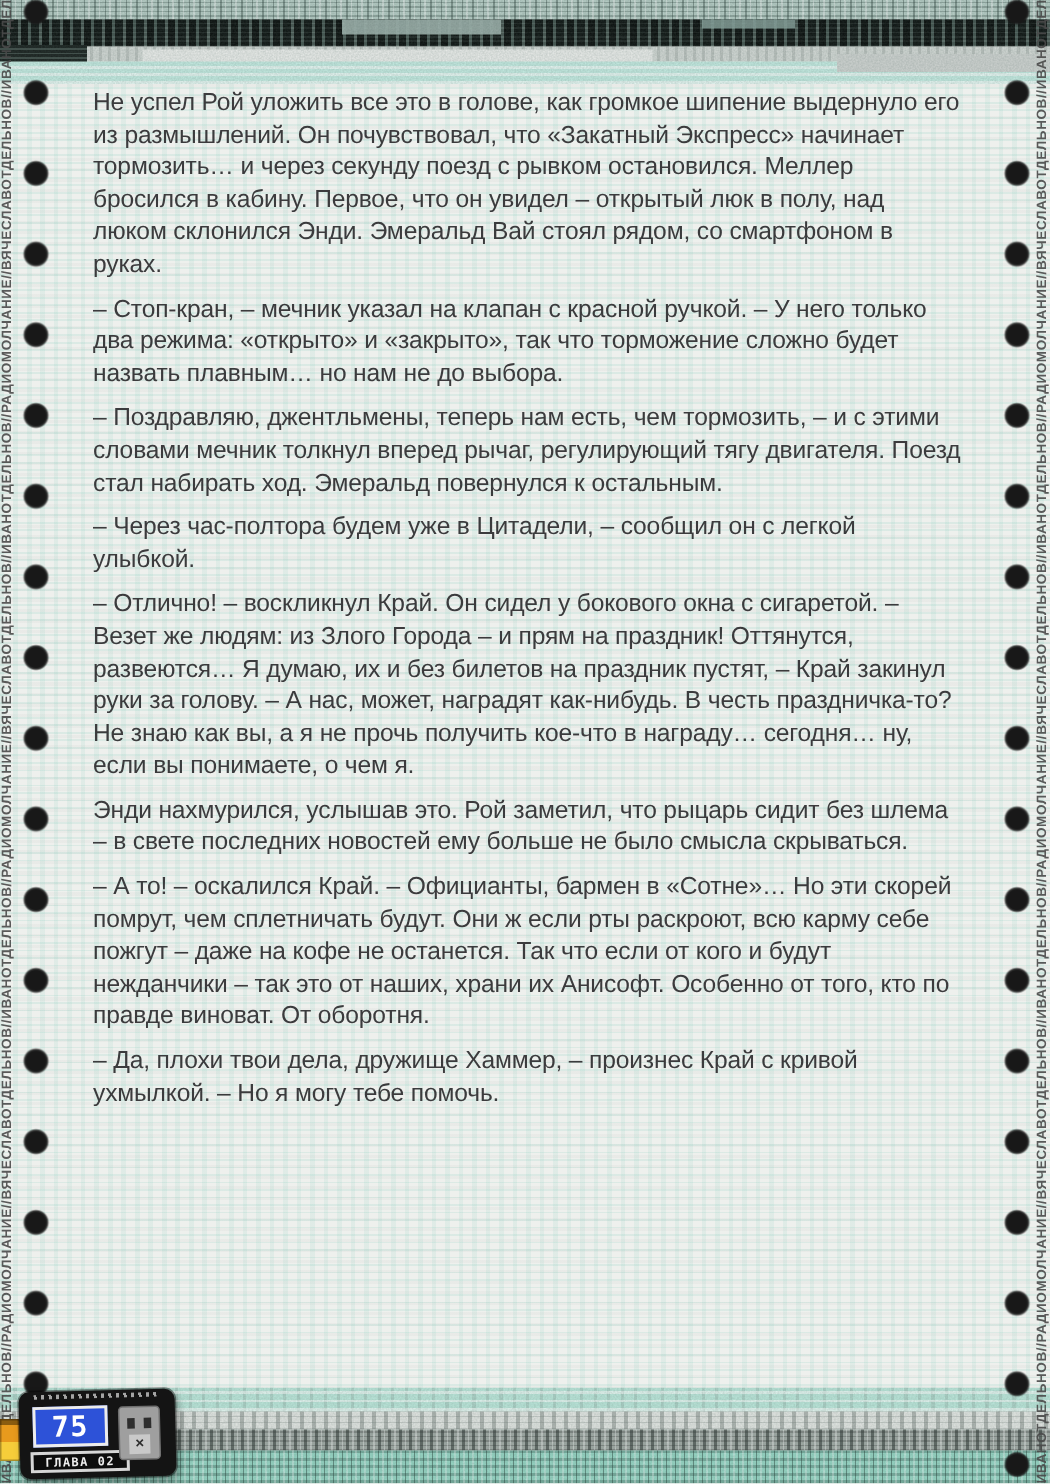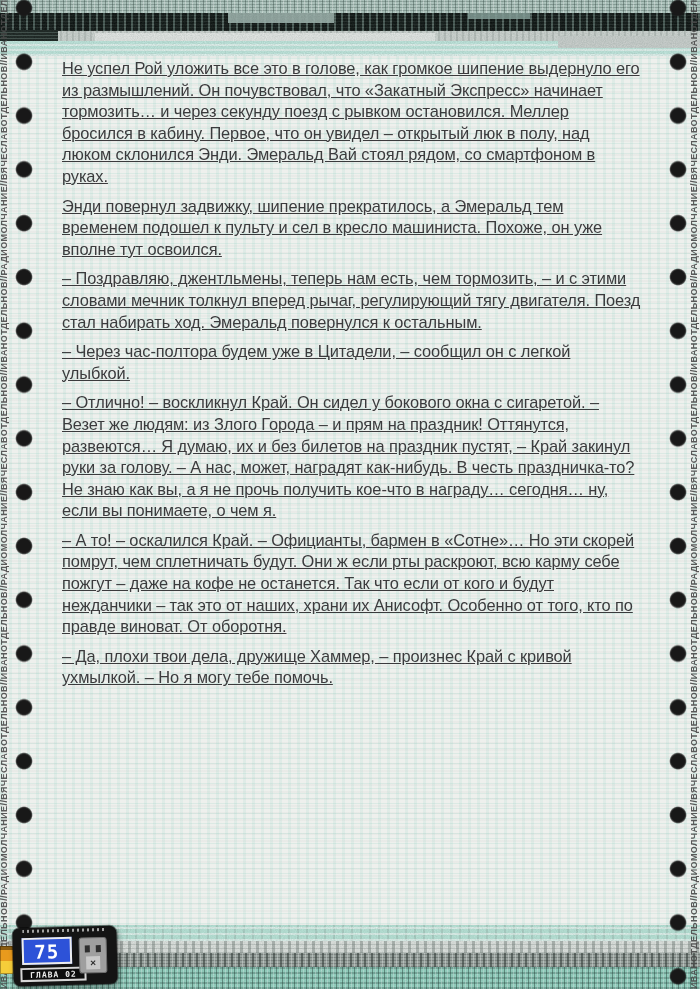--- a/index.html
+++ b/index.html
@@ -68,21 +68,21 @@
     position:absolute;top:-1px;height:990px;width:18px;z-index:30;
     background-image:radial-gradient(circle at 9px 9px, #181818 6.6px, rgba(24,24,24,.85) 7.6px, transparent 8.8px);
     background-size:18px 53.8px;background-repeat:repeat-y;
   }
   .dots-left{left:15px;}
   .dots-right{left:669px;}
 
   
   .page-text{
     position:absolute;left:62px;top:58px;width:580px;z-index:10;
-    color:#3b3b3d;font-size:16.4px;line-height:21.6px;letter-spacing:-0.1px;text-decoration:underline;
+    color:#3b3b3d;font-size:16.4px;line-height:21.6px;letter-spacing:-0.1px;
   }
   .page-text p{margin:0 0 8px 0;}
 
   
   .cart-tab{
     position:absolute;left:0;top:946px;width:14px;height:28px;z-index:39;
     background:linear-gradient(180deg,#8a5c10 0 15%,#e89a1d 15% 55%,#f6cd3a 55% 100%);
     border-radius:0 2px 2px 0;box-shadow:inset 0 0 0 1px rgba(0,0,0,.3);
   }
   .badge{
@@ -155,24 +155,25 @@
 </div>
 
 <div class="edge-text edge-left">ИВАНОТДЕЛЬНОВ//РАДИОМОЛЧАНИЕ//ВЯЧЕСЛАВОТДЕЛЬНОВ//ИВАНОТДЕЛЬНОВ//РАДИОМОЛЧАНИЕ//ВЯЧЕСЛАВОТДЕЛЬНОВ//ИВАНОТДЕЛЬНОВ//РАДИОМОЛЧАНИЕ//ВЯЧЕСЛАВОТДЕЛЬНОВ//ИВАНОТДЕЛЬНОВ//РАДИОМОЛЧАНИЕ//ВЯЧЕСЛАВОТДЕЛЬНОВ//ИВАНОТДЕЛЬНОВ//РАДИОМОЛЧАНИЕ//ВЯЧЕСЛАВОТДЕЛЬНОВ//</div>
 <div class="edge-text edge-right">ИВАНОТДЕЛЬНОВ//РАДИОМОЛЧАНИЕ//ВЯЧЕСЛАВОТДЕЛЬНОВ//ИВАНОТДЕЛЬНОВ//РАДИОМОЛЧАНИЕ//ВЯЧЕСЛАВОТДЕЛЬНОВ//ИВАНОТДЕЛЬНОВ//РАДИОМОЛЧАНИЕ//ВЯЧЕСЛАВОТДЕЛЬНОВ//ИВАНОТДЕЛЬНОВ//РАДИОМОЛЧАНИЕ//ВЯЧЕСЛАВОТДЕЛЬНОВ//ИВАНОТДЕЛЬНОВ//РАДИОМОЛЧАНИЕ//ВЯЧЕСЛАВОТДЕЛЬНОВ//</div>
 
 <div class="dots dots-left"></div>
 <div class="dots dots-right"></div>
 
 <main class="page-text">
   <p>Не успел Рой уложить все это в голове, как громкое шипение выдернуло его из размышлений. Он почувствовал, что «Закатный Экспресс» начинает тормозить… и через секунду поезд с рывком остановился. Меллер бросился в кабину. Первое, что он увидел – открытый люк в полу, над люком склонился Энди. Эмеральд Вай стоял рядом, со смартфоном в руках.</p>
-  <p>Энди повернул задвижку, шипение прекратилось, а Эмеральд тем временем подошел к пульту и сел в кресло машиниста. Похоже, он уже вполне тут освоился.</p>
+  <p>– Стоп-кран, – мечник указал на клапан с красной ручкой. – У него только два режима: «открыто» и «закрыто», так что торможение сложно будет назвать плавным… но нам не до выбора.</p>
   <p>– Поздравляю, джентльмены, теперь нам есть, чем тормозить, – и с этими словами мечник толкнул вперед рычаг, регулирующий тягу двигателя. Поезд стал набирать ход. Эмеральд повернулся к остальным.</p>
   <p>– Через час-полтора будем уже в Цитадели, – сообщил он с легкой улыбкой.</p>
   <p>– Отлично! – воскликнул Край. Он сидел у бокового окна с сигаретой. – Везет же людям: из Злого Города – и прям на праздник! Оттянутся, развеются… Я думаю, их и без билетов на праздник пустят, – Край закинул руки за голову. – А нас, может, наградят как-нибудь. В честь праздничка-то? Не знаю как вы, а я не прочь получить кое-что в награду… сегодня… ну, если вы понимаете, о чем я.</p>
+  <p>Энди нахмурился, услышав это. Рой заметил, что рыцарь сидит без шлема – в свете последних новостей ему больше не было смысла скрываться.</p>
   <p>– А то! – оскалился Край. – Официанты, бармен в «Сотне»… Но эти скорей помрут, чем сплетничать будут. Они ж если рты раскроют, всю карму себе пожгут – даже на кофе не останется. Так что если от кого и будут нежданчики – так это от наших, храни их Анисофт. Особенно от того, кто по правде виноват. От оборотня.</p>
   <p>– Да, плохи твои дела, дружище Хаммер, – произнес Край с кривой ухмылкой. – Но я могу тебе помочь.</p>
 </main>
 
 <div class="cart-tab"></div>
 
 <div class="badge">
   <div class="badge-pins"></div>
   <div class="page-num-box">75</div>
   <div class="chapter-box">ГЛАВА 02</div>

